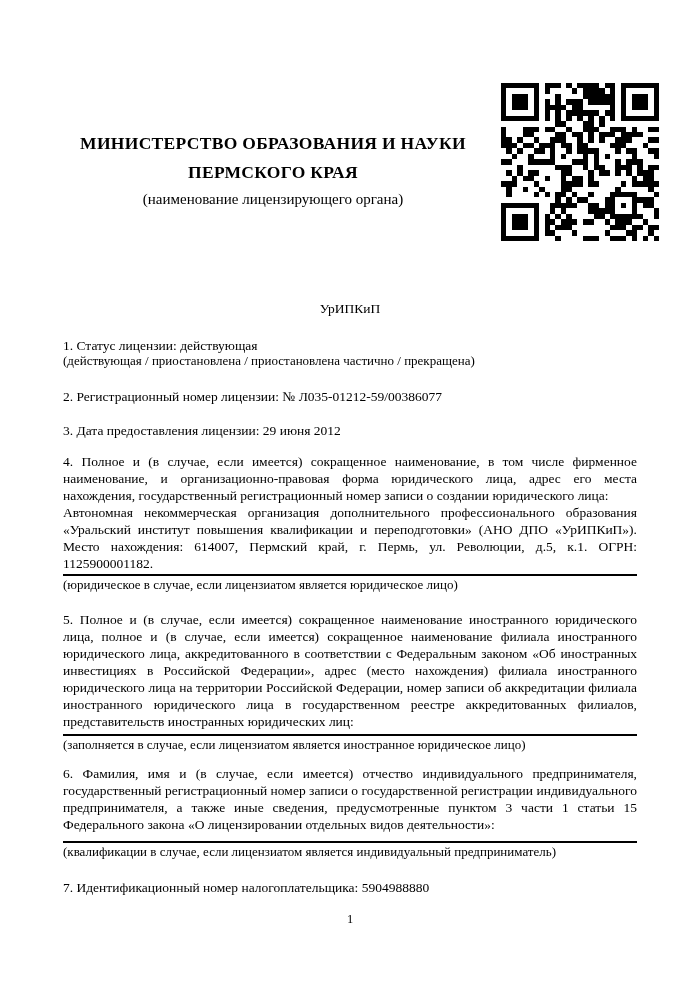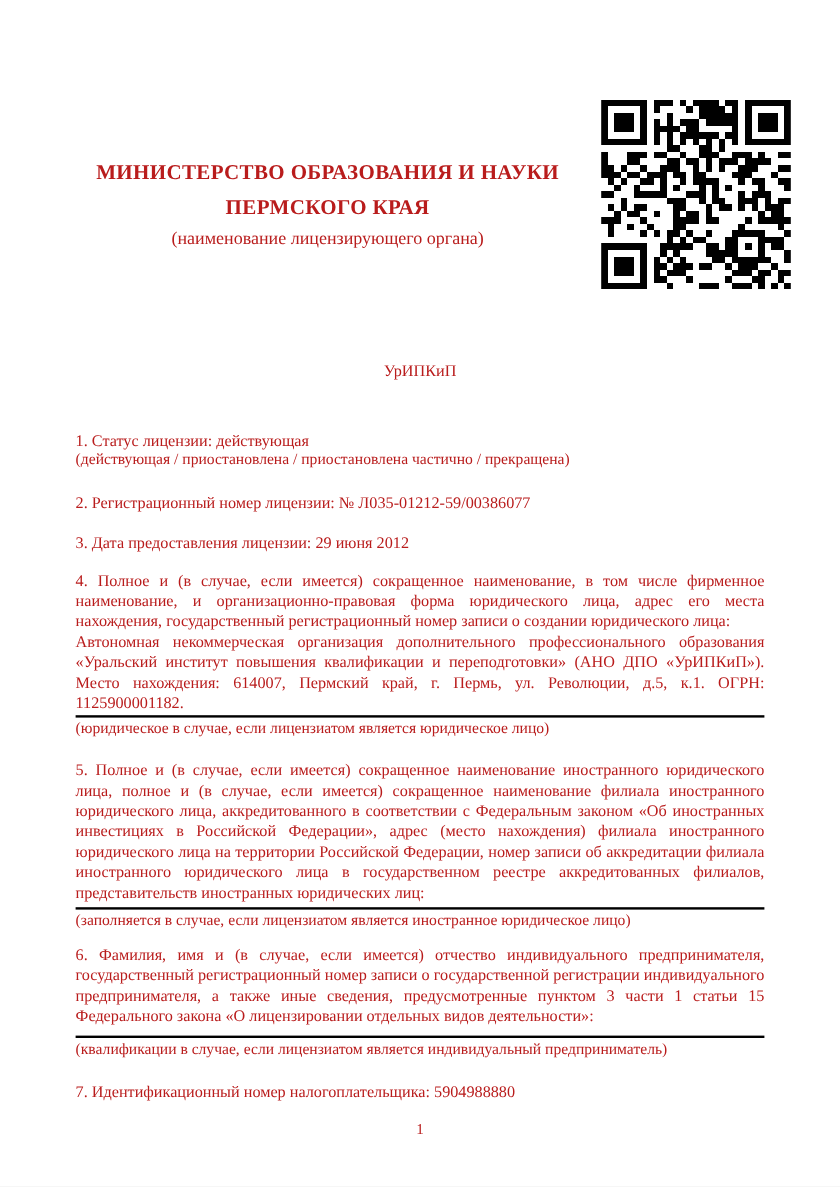--- a/index.html
+++ b/index.html
@@ -1,31 +1,31 @@
 <!DOCTYPE html>
 <html><head>
 <meta charset="utf-8">
 <style>
   html,body{margin:0;padding:0;background:#e8e8e8;}
   .page{
     width:700px;height:989px;position:relative;margin:0 auto;
-    background:#ffffff;color:#b91c1c;overflow:hidden;
+    background:#ffffff;color:#000000;overflow:hidden;
     font-family:"Liberation Serif","DejaVu Serif",serif;
   }
   .content{padding:129px 63px 0 63px;}
   .ministry{width:420px;text-align:center;}
   .ministry-name{font-size:17.5px;font-weight:bold;line-height:29px;letter-spacing:.3px;}
   .ministry-caption{font-size:15px;line-height:13px;margin-top:6px;}
   .qr{position:absolute;left:501px;top:83px;width:158px;height:158px;}
   .doc-title{margin-top:94px;text-align:center;font-size:13.5px;line-height:17px;}
   .para{font-size:13.5px;line-height:17px;text-align:justify;}
   .line-simple{font-size:13.5px;line-height:17px;}
   .caption{font-size:13px;line-height:13px;text-align:left;}
   .rule{border-top:2px solid #000;height:0;}
-  .item1{margin-top:42px;}
+  .item1{margin-top:20px;}
   .item2{margin-top:21px;}
   .item3{margin-top:17px;}
   .item4{margin-top:14px;}
   .item4 .rule{margin-top:2px;}
   .item4 .caption{margin-top:2px;}
   .item5{margin-top:20px;}
   .item5 .rule{margin-top:4px;}
   .item5 .caption{margin-top:2px;}
   .item6{margin-top:14px;}
   .item6 .rule{margin-top:8px;}

